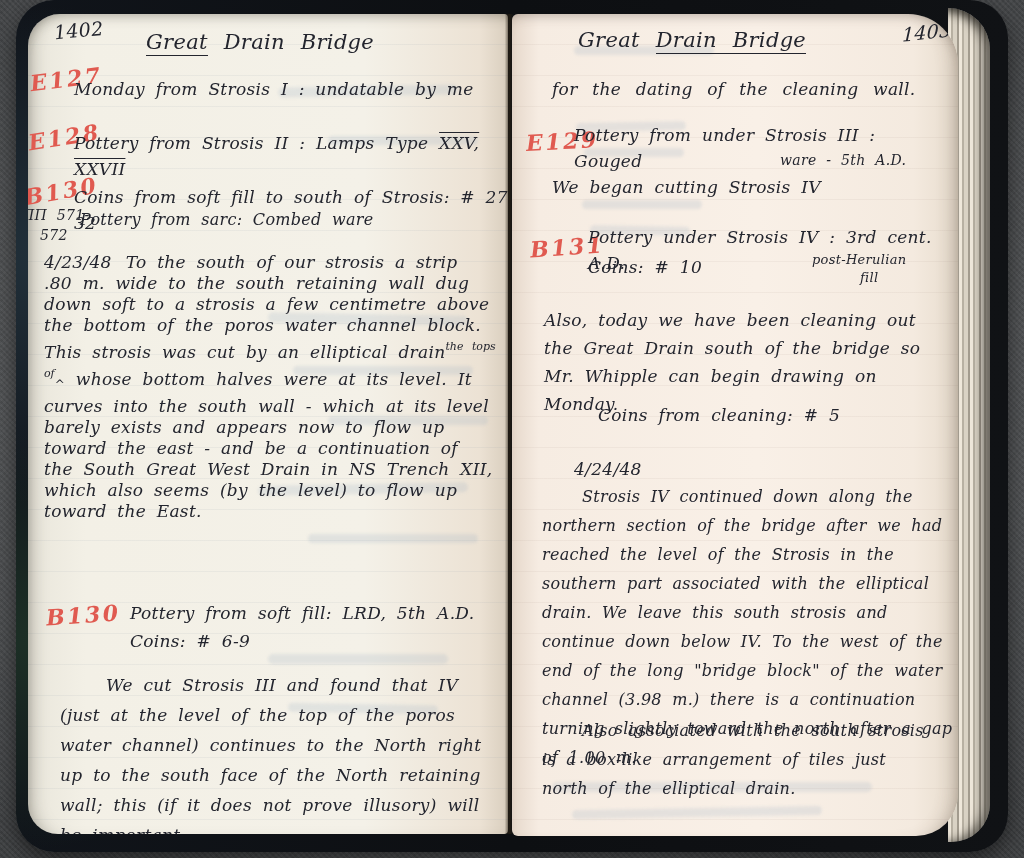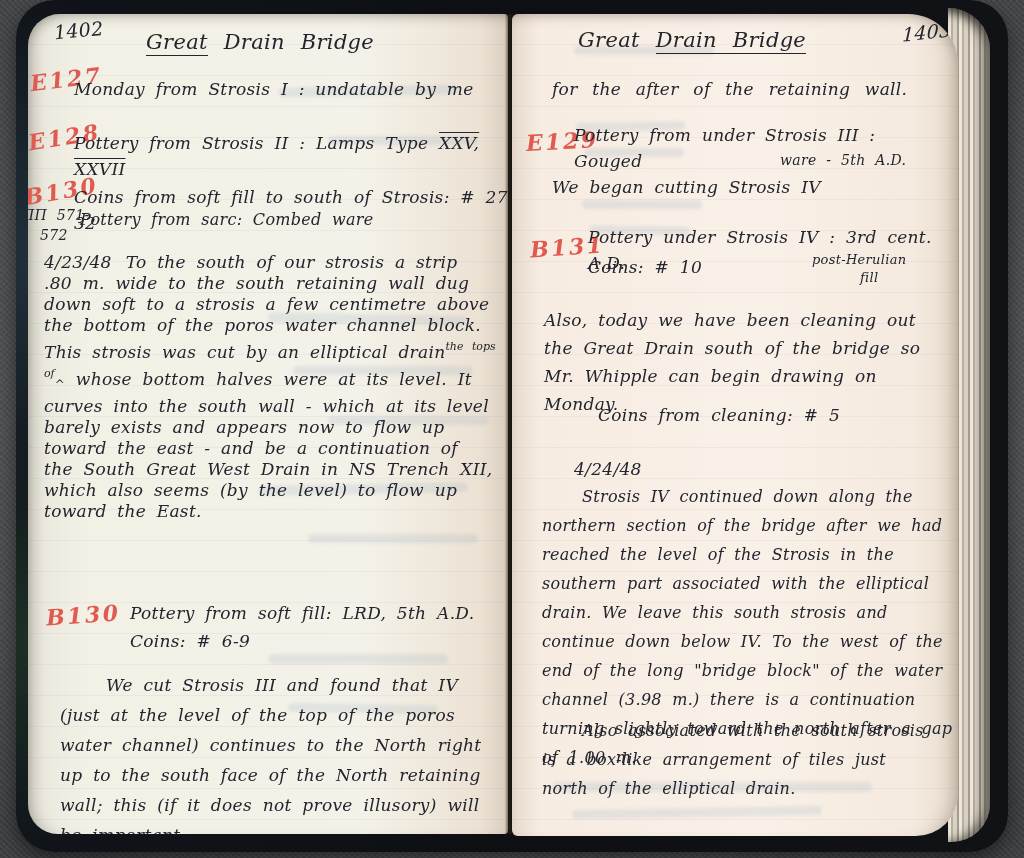--- a/index.html
+++ b/index.html
@@ -129,21 +129,21 @@
     <div class="smudge" style="left:78px;top:212px;width:100px;height:9px;transform:rotate(1deg);"></div>
     <div class="smudge" style="left:40px;top:768px;width:320px;height:10px;"></div>
     <div class="smudge" style="left:60px;top:794px;width:250px;height:9px;transform:rotate(-1deg);"></div>
 
     <div class="hw" style="left:390px;top:4px;font-size:19px;transform:rotate(-6deg) skewX(-8deg);">1403</div>
 
     <div class="hw center" style="left:66px;top:10px;width:260px;font-size:21px;word-spacing:9px;">
       <span>Great </span><span class="u">Drain Bridge</span>
     </div>
 
-    <div class="hw" style="left:40px;top:62px;width:400px;font-size:17px;word-spacing:9px;">for the after of the retaining wall.</div>
+    <div class="hw" style="left:40px;top:62px;width:400px;font-size:17px;word-spacing:9px;">for the dating of the cleaning wall.</div>
 
     <div class="hw red code" style="left:14px;top:110px;transform:rotate(-3deg);">E129</div>
     <div class="hw" style="left:62px;top:108px;width:380px;font-size:17px;">Pottery from under Strosis III : Gouged</div>
     <div class="hw" style="left:268px;top:136px;width:160px;font-size:14px;">ware - 5th A.D.</div>
 
     <div class="hw" style="left:40px;top:160px;width:380px;font-size:17px;">We began cutting Strosis IV</div>
 
     <div class="hw red code" style="left:18px;top:216px;transform:rotate(-4deg);">B131</div>
     <div class="hw" style="left:76px;top:210px;width:370px;font-size:17px;">Pottery under Strosis IV :  3rd cent. A.D.</div>
     <div class="hw small" style="left:300px;top:238px;">post-Herulian</div>

